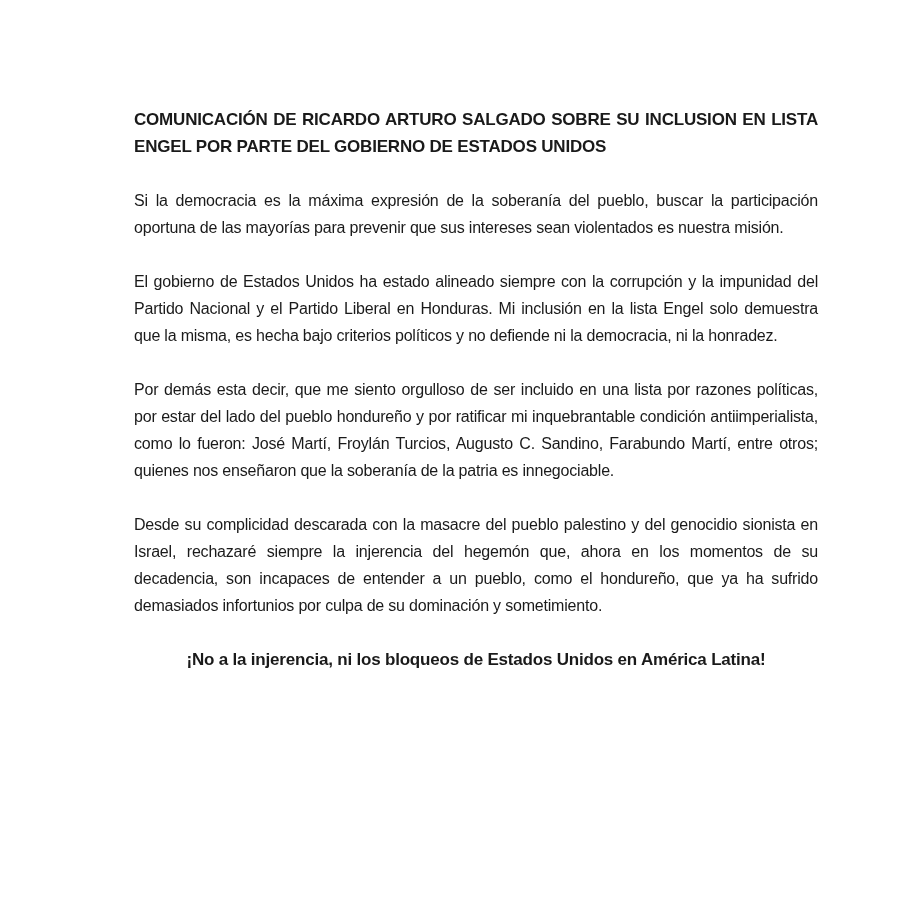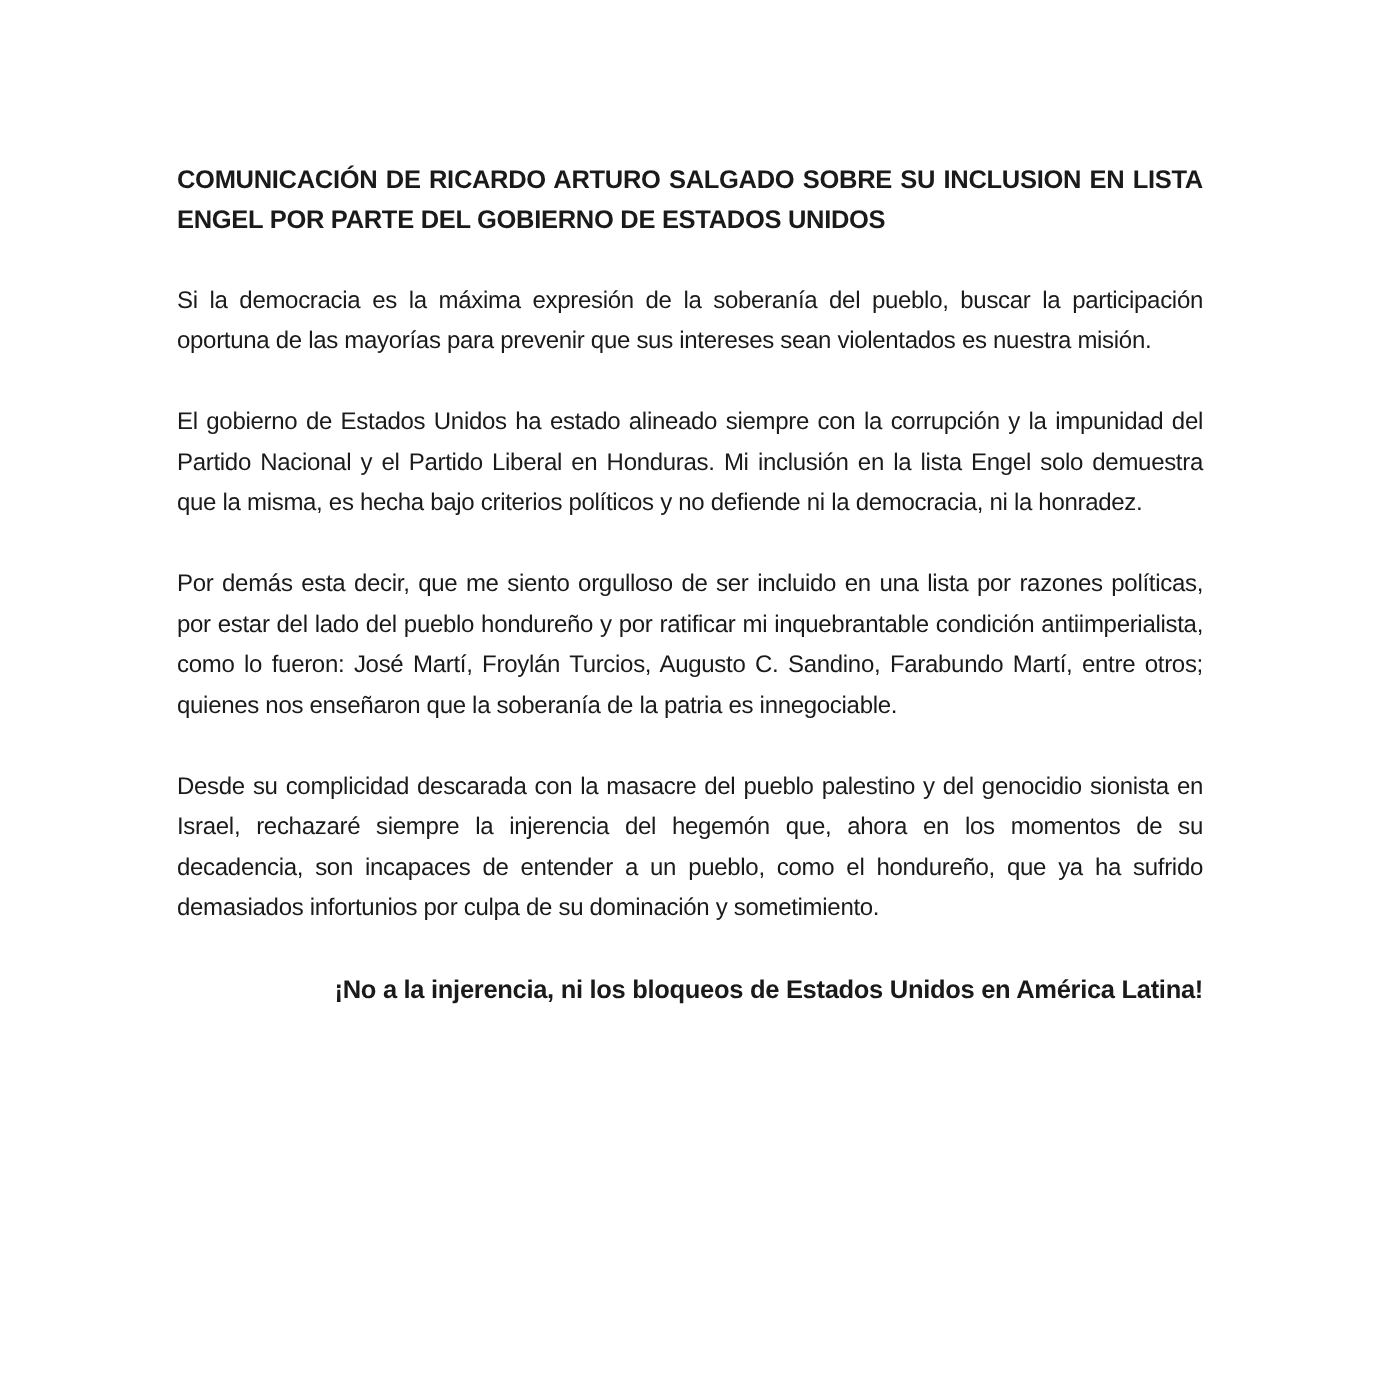--- a/index.html
+++ b/index.html
@@ -11,21 +11,21 @@
     position: relative;
     width: 918px;
     height: 918px;
     background: #ffffff;
     overflow: hidden;
     font-family: "Liberation Sans", sans-serif;
     color: #1a1a1a;
   }
   .content {
     position: absolute;
-    left: 118px;
+    left: 134px;
     top: 106px;
     width: 684px;
   }
   .doc-title {
     font-size: 17px;
     font-weight: bold;
     line-height: 27px;
     text-align: justify;
     letter-spacing: -0.2px;
     margin: 0 0 27px 0;
@@ -38,21 +38,21 @@
     margin: 0 0 27px 0;
   }
   .closing {
     margin-top: 0;
   }
   .closing-line {
     font-size: 17px;
     font-weight: bold;
     line-height: 27px;
     letter-spacing: -0.2px;
-    text-align: right;
+    text-align: center;
     margin: 0;
   }
 </style>
 </head>
 <body>
 
 <div class="page">
   <div class="content">
 
     <h1 class="doc-title">COMUNICACIÓN DE RICARDO ARTURO SALGADO SOBRE SU INCLUSION EN LISTA ENGEL POR PARTE DEL GOBIERNO DE ESTADOS UNIDOS</h1>

